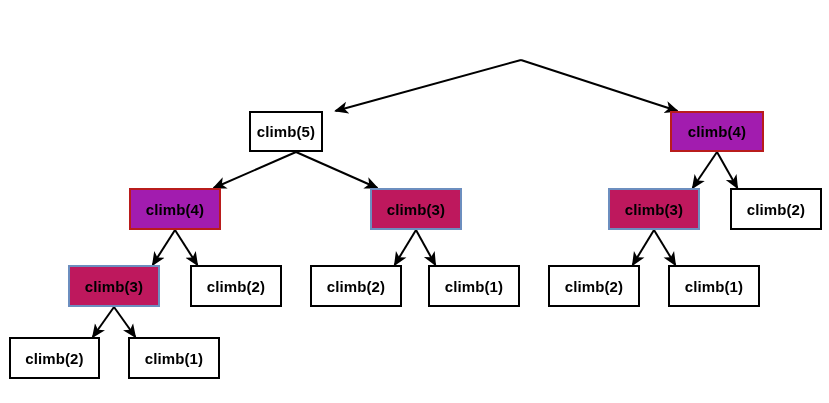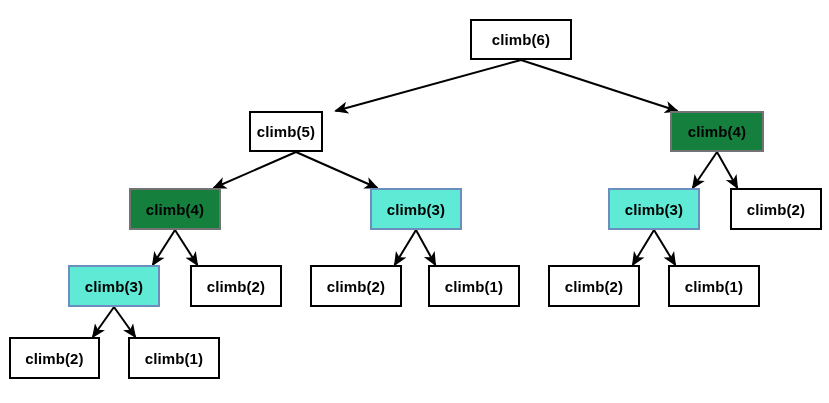--- a/index.html
+++ b/index.html
@@ -36,26 +36,26 @@
     font-weight: bold;
     color: #000000;
     letter-spacing: 0.1px;
     white-space: nowrap;
   }
   .node.plain {
     background: #ffffff;
     border: 2px solid #000000;
   }
   .node.red {
-    background: #15803d;
-    border: 2px solid #737373;
+    background: #a21caf;
+    border: 2px solid #b91c1c;
     text-align: right;
   }
   .node.blue {
-    background: #5eead4;
+    background: #be185d;
     border: 2px solid #6c8ebf;
   }
 </style>
 </head>
 <body>
 
 <div id="canvas" style="background: rgb(255, 255, 255);">
   <svg id="edge-layer" viewBox="0 0 829 403" width="829" height="403">
       <defs>
         <marker id="arrow" viewBox="0 0 10 10" refX="9" refY="5" markerWidth="7" markerHeight="7" orient="auto-start-reverse" markerUnits="strokeWidth">
@@ -70,21 +70,20 @@
       <line x1="717" y1="152" x2="737.36" y2="188" stroke="#000000" stroke-width="2" marker-end="url(#arrow)"></line>
       <line x1="175" y1="230" x2="152.64" y2="265" stroke="#000000" stroke-width="2" marker-end="url(#arrow)"></line>
       <line x1="175" y1="230" x2="197.36" y2="265" stroke="#000000" stroke-width="2" marker-end="url(#arrow)"></line>
       <line x1="416" y1="230" x2="394.64" y2="265" stroke="#000000" stroke-width="2" marker-end="url(#arrow)"></line>
       <line x1="416" y1="230" x2="435.36" y2="265" stroke="#000000" stroke-width="2" marker-end="url(#arrow)"></line>
       <line x1="654" y1="230" x2="632.64" y2="265" stroke="#000000" stroke-width="2" marker-end="url(#arrow)"></line>
       <line x1="654" y1="230" x2="675.36" y2="265" stroke="#000000" stroke-width="2" marker-end="url(#arrow)"></line>
       <line x1="114" y1="307" x2="92.72" y2="337" stroke="#000000" stroke-width="2" marker-end="url(#arrow)"></line>
       <line x1="114" y1="307" x2="135.36" y2="337" stroke="#000000" stroke-width="2" marker-end="url(#arrow)"></line>
     </svg>
-<div class="node plain" style="left: 470px; top: 19px; width: 102px; height: 41px;">climb(6)</div>
     <div class="node plain" style="left: 249px; top: 111px; width: 74px; height: 41px;">climb(5)</div>
     <div class="node red" style="left: 670px; top: 111px; width: 94px; height: 41px;">climb(4)</div>
     <div class="node red" style="left: 129px; top: 188px; width: 92px; height: 42px;">climb(4)</div>
     <div class="node blue" style="left: 370px; top: 188px; width: 92px; height: 42px;">climb(3)</div>
     <div class="node blue" style="left: 608px; top: 188px; width: 92px; height: 42px;">climb(3)</div>
     <div class="node plain" style="left: 730px; top: 188px; width: 92px; height: 42px;">climb(2)</div>
     <div class="node blue" style="left: 68px; top: 265px; width: 92px; height: 42px;">climb(3)</div>
     <div class="node plain" style="left: 190px; top: 265px; width: 92px; height: 42px;">climb(2)</div>
     <div class="node plain" style="left: 310px; top: 265px; width: 92px; height: 42px;">climb(2)</div>
     <div class="node plain" style="left: 428px; top: 265px; width: 92px; height: 42px;">climb(1)</div>

